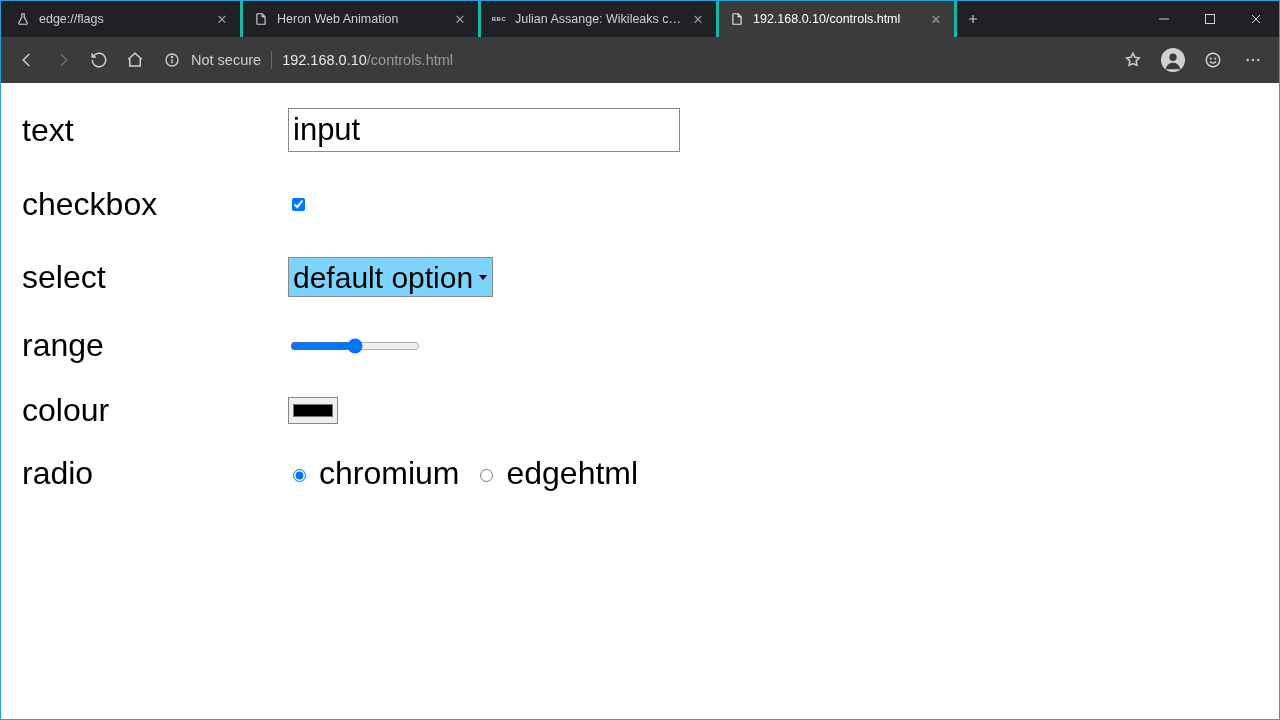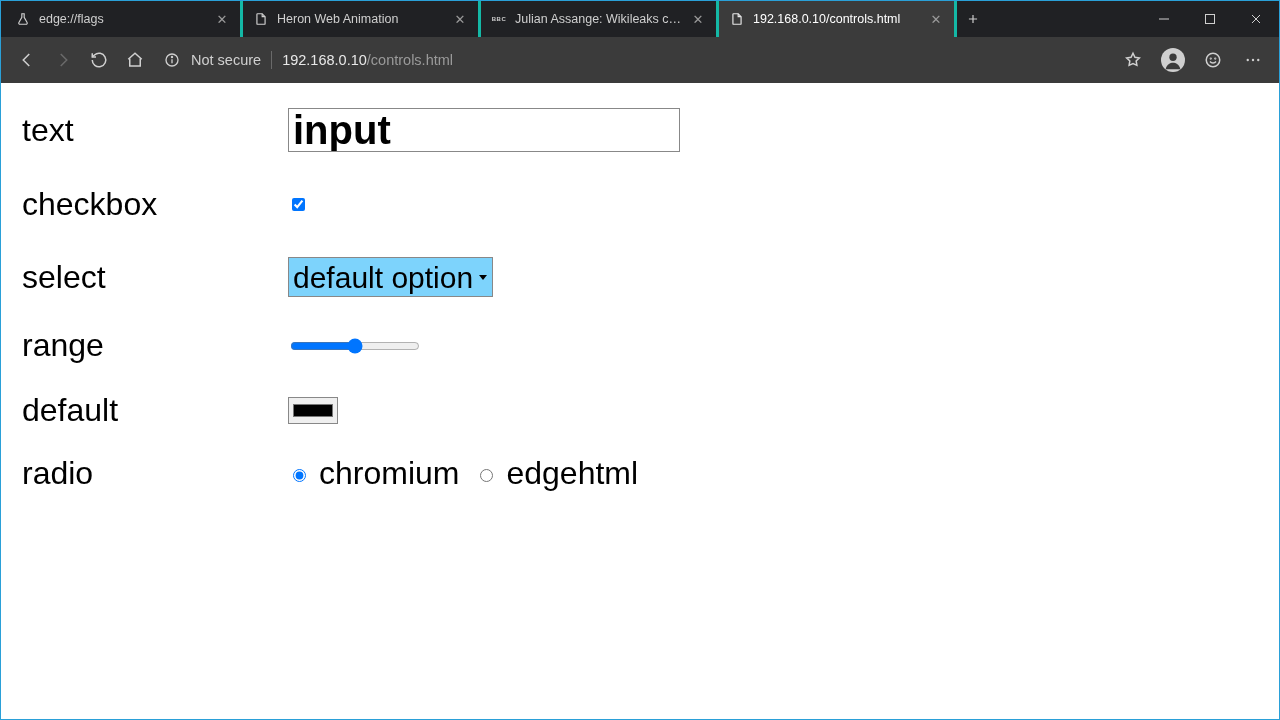--- a/index.html
+++ b/index.html
@@ -43,22 +43,22 @@
   .addr .url-path { color:#9a9a9a; }
   .right-btns { display:flex; gap:4px; }
   .avatar { width:24px; height:24px; border-radius:50%; background:#cfcfcf; display:flex; align-items:center; justify-content:center; }
   .avatar svg { width:22px; height:22px; }
   
   .page { position:absolute; left:1px; right:1px; top:83px; bottom:1px; background:#fff; color:#000;margin-left:12px; }
   .row { display:flex; align-items:center; }
   .label { font-size:32px; font-family:Arial,Helvetica,sans-serif; padding-left:8px; width:274px; }
   .controls-col { padding-top:10px; }
   .text-input {
-    width:392px; height:44px; font-size:40px; font-family:Arial,sans-serif;
-    border:1px solid #888; padding:0 4px;font-weight:bold;
+    width:392px; height:44px; font-size:31px; font-family:Arial,sans-serif;
+    border:1px solid #888; padding:0 4px;
   }
   .cb { width:13px; height:13px; }
   .sel {
     font-size:30px; font-family:Arial,sans-serif;
     border:1px solid #888; height:40px; padding:0 18px 0 4px;
     background:#7dd3fc;
     appearance:none; -webkit-appearance:none;
     position:relative;
   }
   .sel-wrap { position:relative; display:inline-block; }
@@ -243,21 +243,21 @@
           </select>
         </span>
       </div>
 
       <div class="row row4">
         <div class="label">range</div>
         <input class="rng" type="range" min="0" max="100" value="50" style="">
       </div>
 
       <div class="row row5">
-        <div class="label">default</div>
+        <div class="label">colour</div>
         <input class="clr" type="color" value="#000000" style="">
       </div>
 
       <div class="row">
         <div class="label">radio</div>
         <div class="radio-row">
           <label>
             <input type="radio" name="eng" checked="" style="">
             <span>chromium</span>
           </label>

